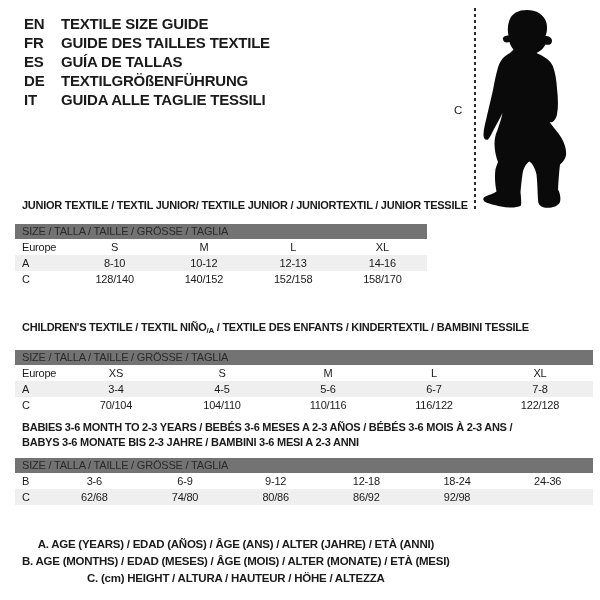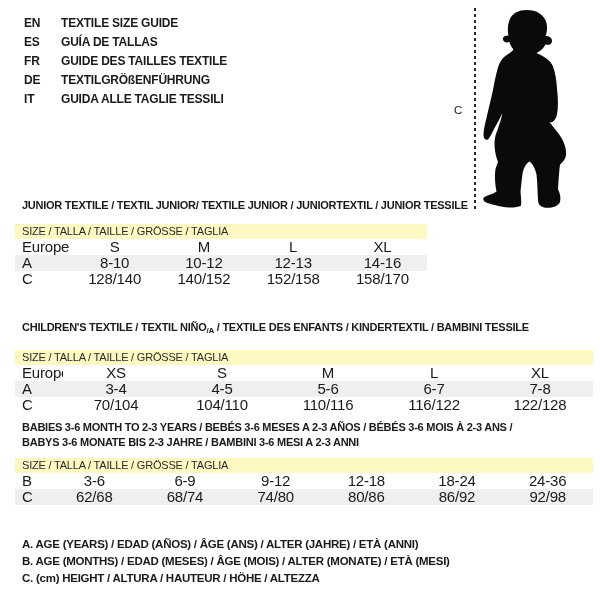--- a/index.html
+++ b/index.html
@@ -3,21 +3,21 @@
 <meta charset="utf-8">
 <style>
   html,body{margin:0;padding:0;}
   body{
     width:600px;height:600px;position:relative;background:#ffffff;
     font-family:"Liberation Sans","DejaVu Sans",sans-serif;
     color:#1a1a1a;overflow:hidden;
   }
   
   .lang-list{position:absolute;left:24px;top:14px;}
-  .lang-row{display:flex;height:19px;line-height:19px;font-weight:bold;font-size:12px;letter-spacing:-0.2px;}
+  .lang-row{display:flex;height:19px;line-height:19px;font-weight:bold;font-size:15px;letter-spacing:-0.2px;}
   .lang-code{width:37px;flex:0 0 37px;}
   
   .figure{position:absolute;left:450px;top:5px;width:130px;height:210px;}
   .dashed-line{
     position:absolute;left:24px;top:3px;width:2px;height:201px;
     background:repeating-linear-gradient(to bottom,#2b2b2b 0 3px,transparent 3px 6px);
   }
   .figure-label{position:absolute;left:4px;top:99px;font-size:11.5px;}
   .figure svg{position:absolute;left:30px;top:0;}
   
@@ -25,49 +25,49 @@
   .t1{top:198px;width:412px;}
   .t2{top:320px;width:578px;}
   .t3{top:420px;width:578px;}
   .table-title{
     font-weight:bold;font-size:11px;letter-spacing:-0.25px;
     line-height:14px;padding-left:7px;margin-bottom:12px;white-space:nowrap;
   }
   .t3 .table-title{line-height:15px;margin-bottom:8px;}
   .table-title sub{font-size:8px;vertical-align:-2px;}
   .size-bar{
-    height:15px;line-height:15px;background:#fef9c3;color:#2a2a2a;
+    height:15px;line-height:15px;background:#737373;color:#2a2a2a;
     font-size:11px;letter-spacing:-0.2px;padding-left:7px;box-sizing:border-box;
   }
-  .trow{display:grid;height:16px;line-height:16px;font-size:15px;letter-spacing:-0.2px;}
+  .trow{display:grid;height:16px;line-height:16px;font-size:11px;letter-spacing:-0.2px;}
   .t1 .trow{grid-template-columns:55px repeat(4,1fr);}
   .t2 .trow{grid-template-columns:48px repeat(5,1fr);}
   .t3 .trow{grid-template-columns:34px repeat(6,1fr);}
   .cell{text-align:center;overflow:hidden;}
   .cell.rowlabel{text-align:left;padding-left:7px;}
   .shaded{background:#efefef;}
   
   .notes{position:absolute;left:22px;top:536px;}
-  .note-line{font-weight:bold;font-size:11.5px;letter-spacing:-0.25px;line-height:17px;white-space:nowrap;}
+  .note-line{font-weight:bold;font-size:11.5px;letter-spacing:-0.25px;line-height:17px;white-space:nowrap;text-align:center;}
 </style>
 </head>
 <body>
 
 <div class="lang-list">
   <div class="lang-row">
     <span class="lang-code">EN</span>
     <span class="lang-title">TEXTILE SIZE GUIDE</span>
   </div>
   <div class="lang-row">
+    <span class="lang-code">FR</span>
+    <span class="lang-title">GUIDE DES TAILLES TEXTILE</span>
+  </div>
+  <div class="lang-row">
     <span class="lang-code">ES</span>
     <span class="lang-title">GUÍA DE TALLAS</span>
-  </div>
-  <div class="lang-row">
-    <span class="lang-code">FR</span>
-    <span class="lang-title">GUIDE DES TAILLES TEXTILE</span>
   </div>
   <div class="lang-row">
     <span class="lang-code">DE</span>
     <span class="lang-title">TEXTILGRÖßENFÜHRUNG</span>
   </div>
   <div class="lang-row">
     <span class="lang-code">IT</span>
     <span class="lang-title">GUIDA ALLE TAGLIE TESSILI</span>
   </div>
 </div>
@@ -168,21 +168,20 @@
     <span class="cell">3-6</span>
     <span class="cell">6-9</span>
     <span class="cell">9-12</span>
     <span class="cell">12-18</span>
     <span class="cell">18-24</span>
     <span class="cell">24-36</span>
   </div>
   <div class="trow shaded">
     <span class="cell rowlabel">C</span>
     <span class="cell">62/68</span>
-    <span class="cell">68/74</span>
     <span class="cell">74/80</span>
     <span class="cell">80/86</span>
     <span class="cell">86/92</span>
     <span class="cell">92/98</span>
   </div>
 </div>
 
 <div class="notes">
   <div class="note-line">A. AGE (YEARS) / EDAD (AÑOS) / ÂGE (ANS) / ALTER (JAHRE) / ETÀ (ANNI)</div>
   <div class="note-line">B. AGE (MONTHS) / EDAD (MESES) / ÂGE (MOIS) / ALTER (MONATE) / ETÀ (MESI)</div>

